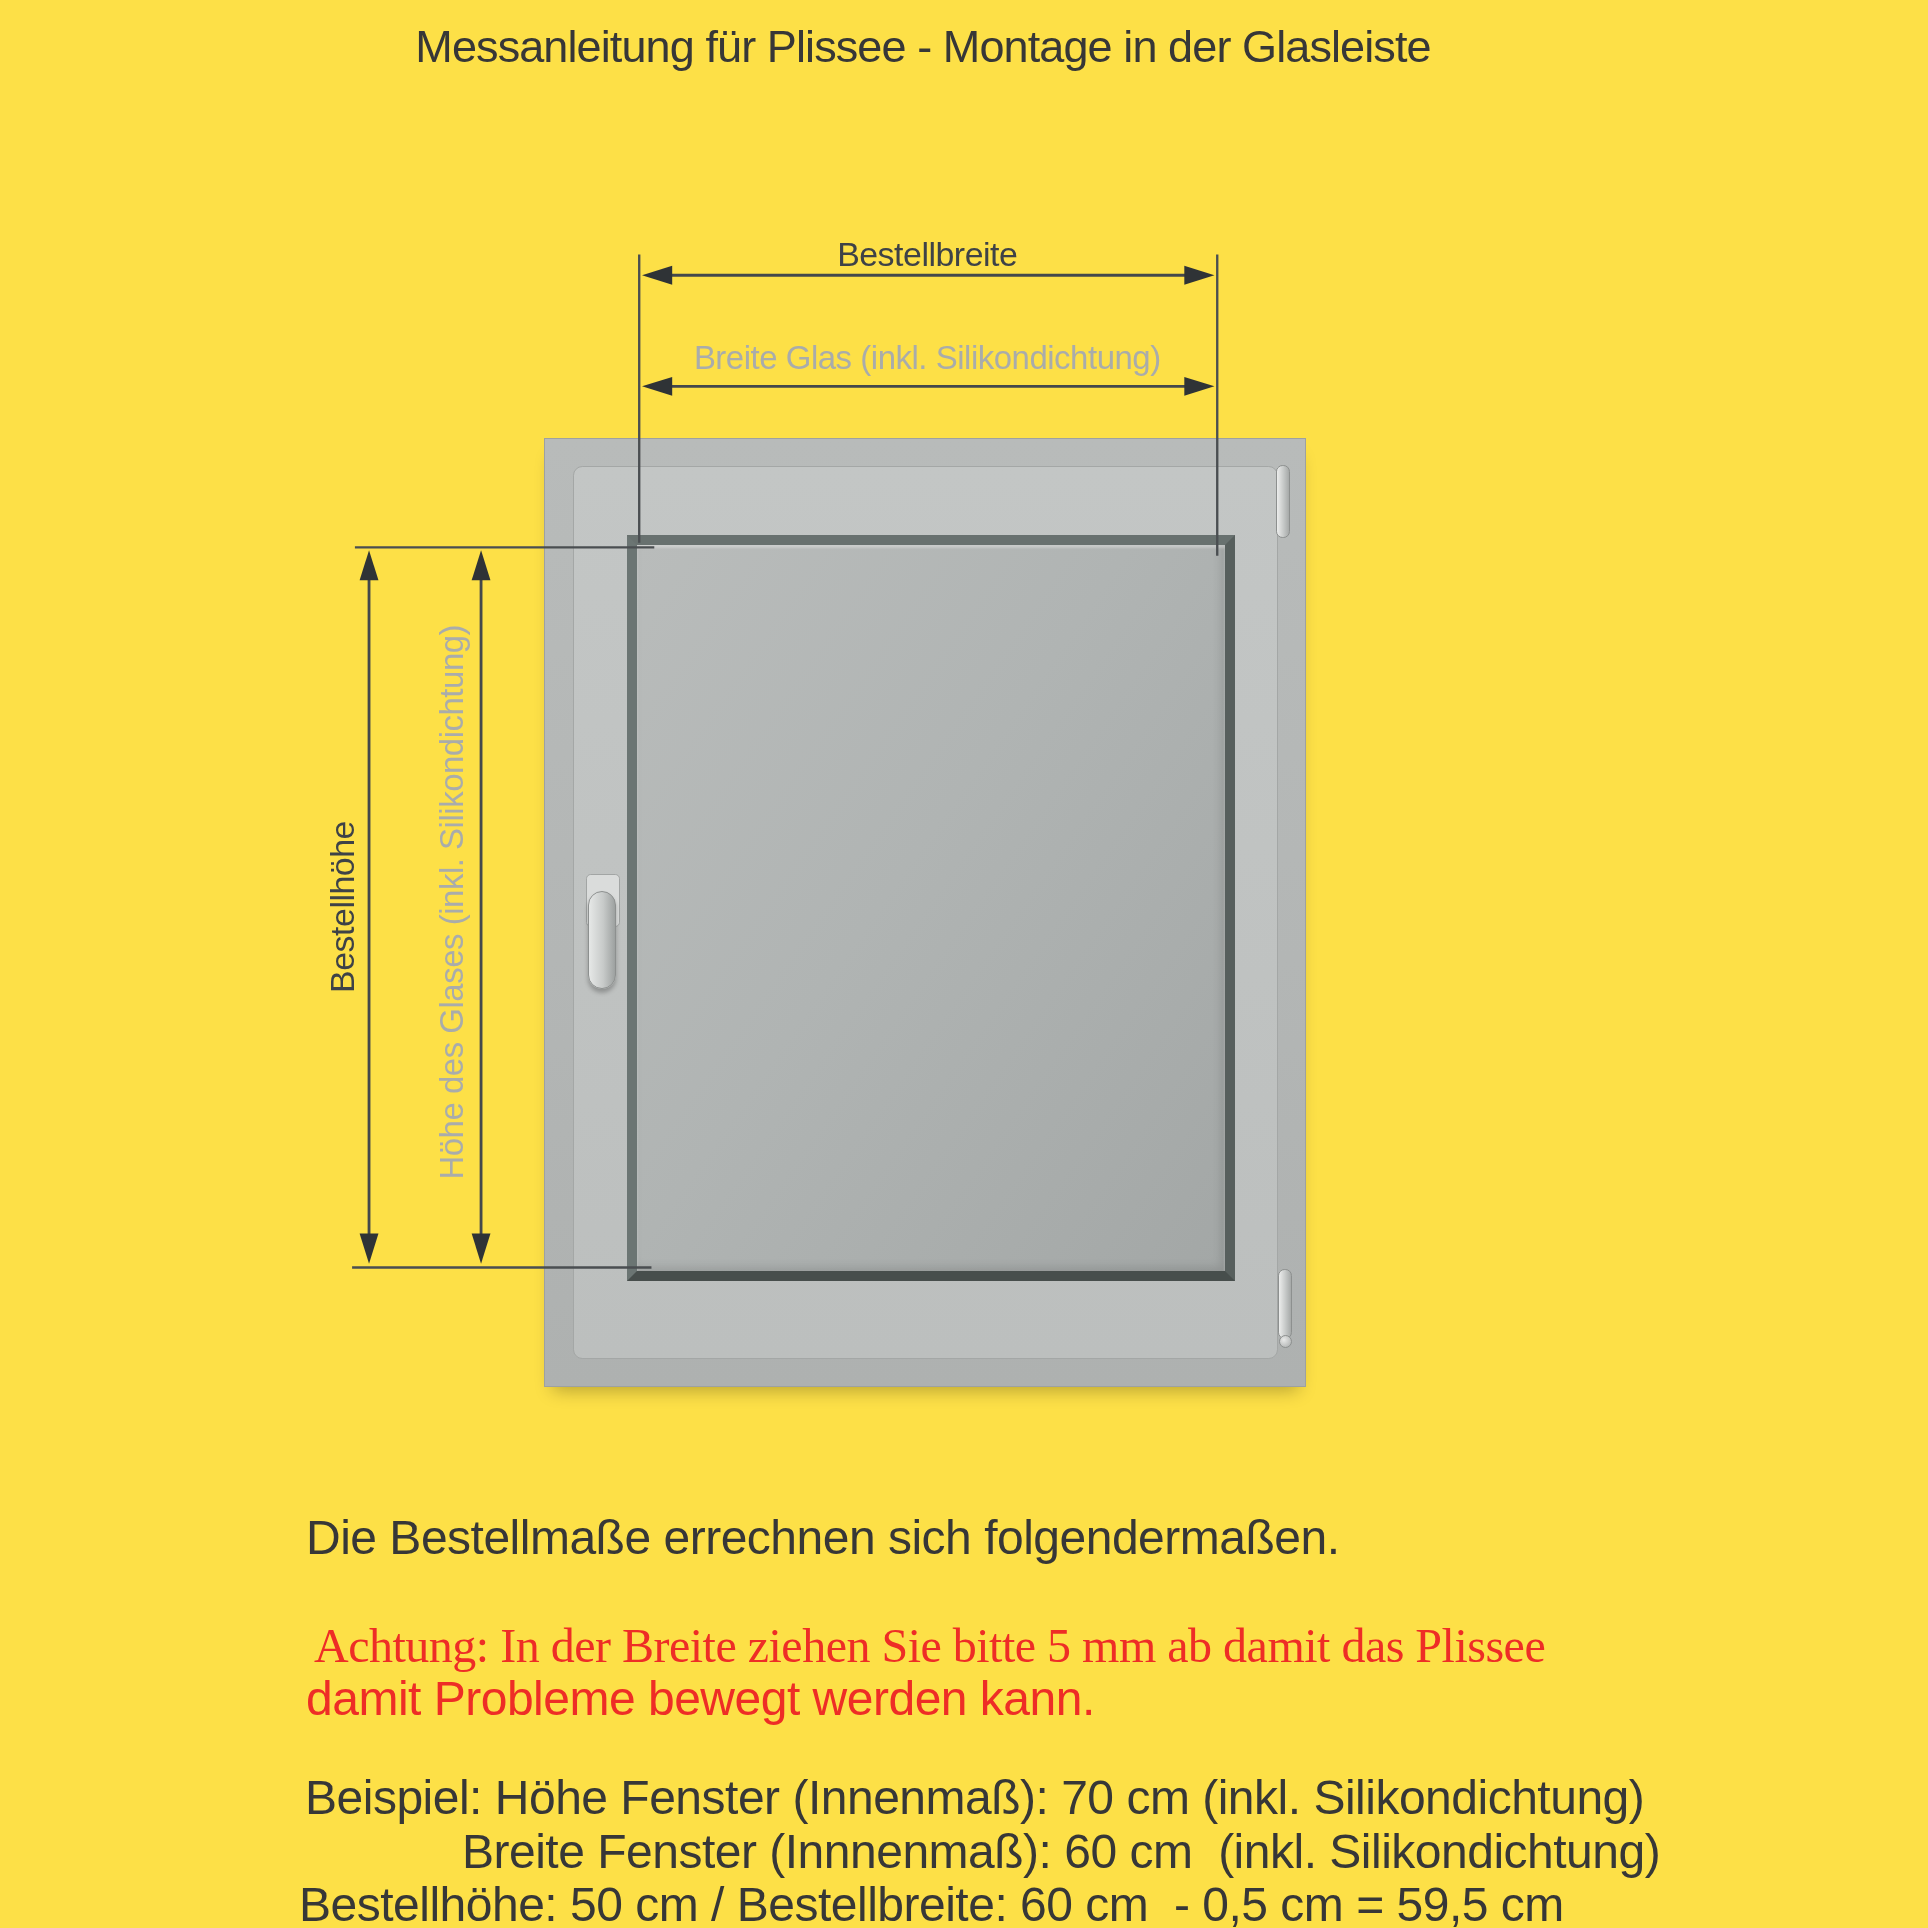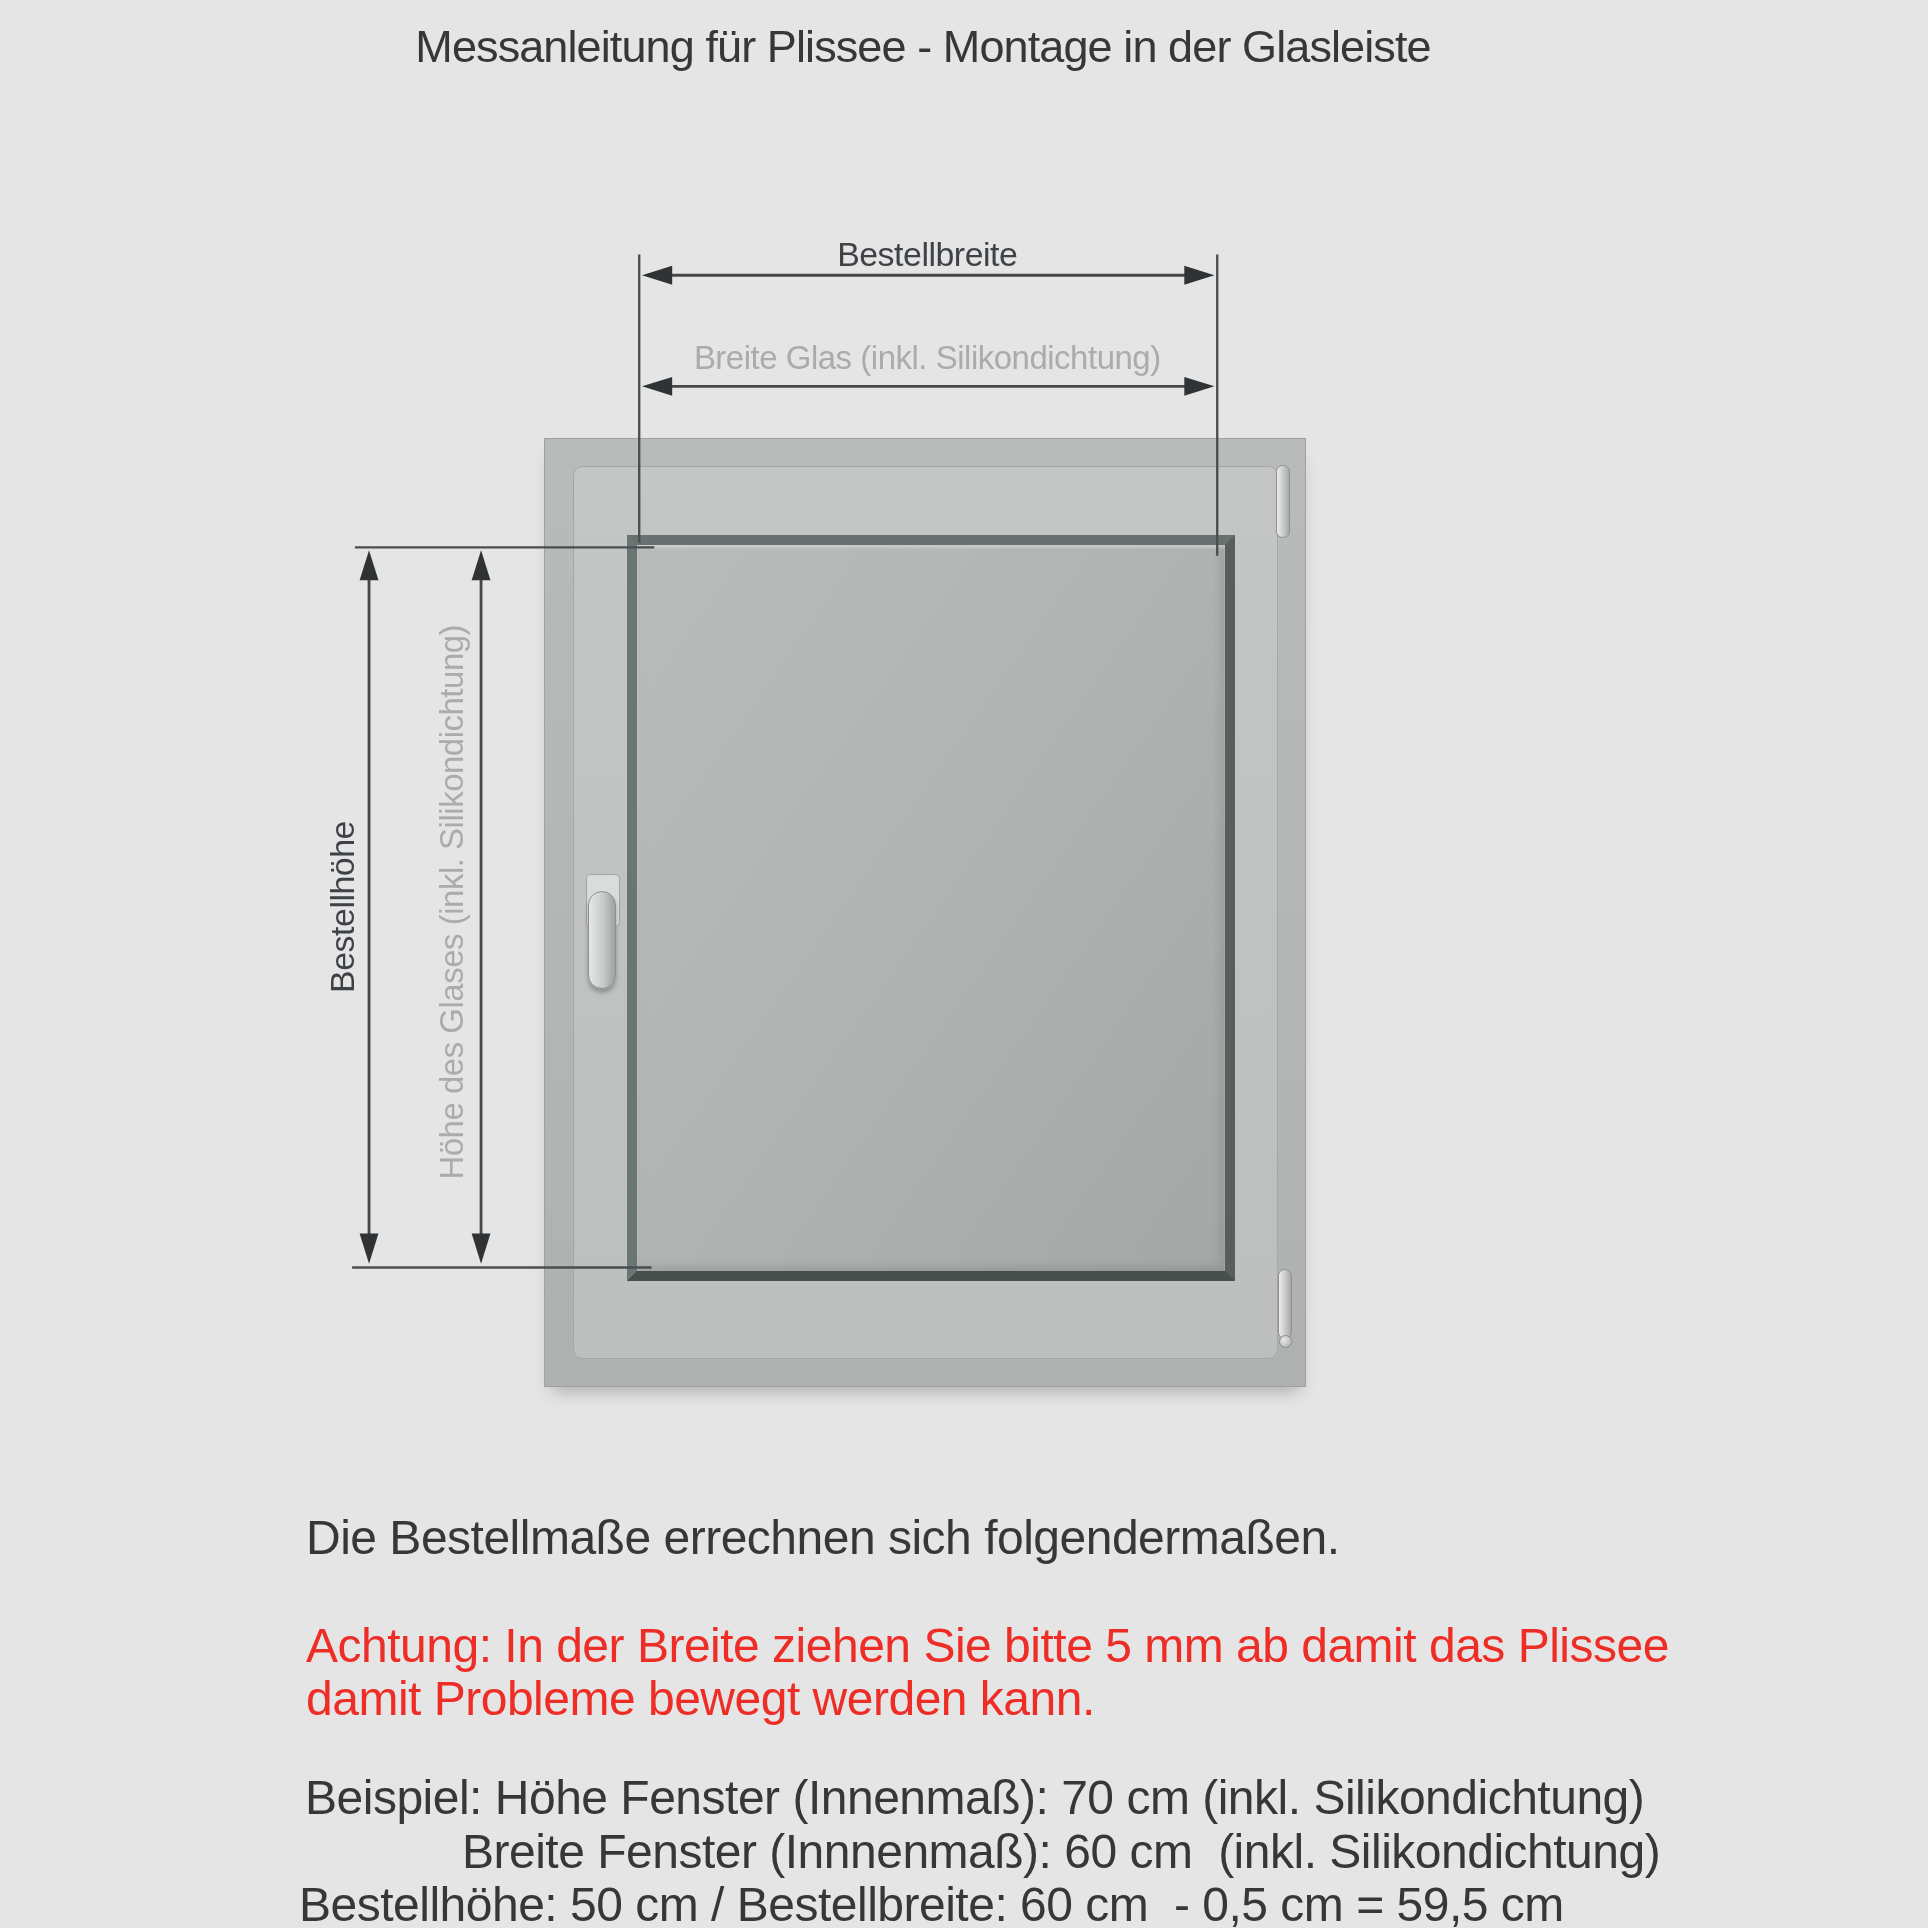--- a/index.html
+++ b/index.html
@@ -1,19 +1,19 @@
 <!DOCTYPE html>
 <html style="--text-color: #373737; --warning-color: #ee2d26; --muted-color: #a9acab;font-size:15px"><head>
 <meta charset="utf-8">
 <style>
   html,body{margin:0;padding:0;background:#ffffff;}
   .page{
     position:relative;
     width:1928px;height:1928px;
-    background:#e5e5e5;
+    background:#fde047;
     font-family:"Liberation Sans", sans-serif;
     overflow:hidden;
   }
   .title{
     position:absolute;left:0;top:21px;width:1846px;
     text-align:center;
     font-size:45px;font-weight:400;letter-spacing:-0.9px;
     color:var(--text-color,#2d2d2d);
     margin:0;
   }
@@ -123,21 +123,21 @@
     <polygon class="ahead" points="392,1342 382,1310 402,1310"></polygon>
     <text class="mlabel-dark" x="376" y="963" text-anchor="middle" transform="rotate(-90 376 963)">Bestellhöhe</text>
 
     <line class="mline" x1="511" y1="604" x2="511" y2="1322"></line>
     <polygon class="ahead" points="511,584 501,616 521,616"></polygon>
     <polygon class="ahead" points="511,1342 501,1310 521,1310"></polygon>
     <text class="mlabel-gray" x="492" y="958" text-anchor="middle" transform="rotate(-90 492 958)">Höhe des Glases (inkl. Silikondichtung)</text>
   </svg>
 
   <p class="bodyline" style="left:306px;top:1512px;">Die Bestellmaße errechnen sich folgendermaßen.</p>
-  <p class="bodyline warn" style="left:306px;top:1620px;">Achtung: In der Breite ziehen Sie bitte 5 mm ab damit das Plissee</p>
+  <p class="bodyline warn" style="left:314px;top:1620px;font-family:Liberation Serif, serif;">Achtung: In der Breite ziehen Sie bitte 5 mm ab damit das Plissee</p>
   <p class="bodyline warn" style="left:306px;top:1673px;">damit Probleme bewegt werden kann.</p>
 
   <p class="bodyline" style="left:305px;top:1772px;">Beispiel: Höhe Fenster (Innenmaß): 70 cm (inkl. Silikondichtung)</p>
   <p class="bodyline" style="left:462px;top:1826px;">Breite Fenster (Innnenmaß): 60 cm  (inkl. Silikondichtung)</p>
   <p class="bodyline" style="left:299px;top:1879px;">Bestellhöhe: 50 cm / Bestellbreite: 60 cm  - 0,5 cm = 59,5 cm</p>
 
 </div>
 
 
 </body></html>

